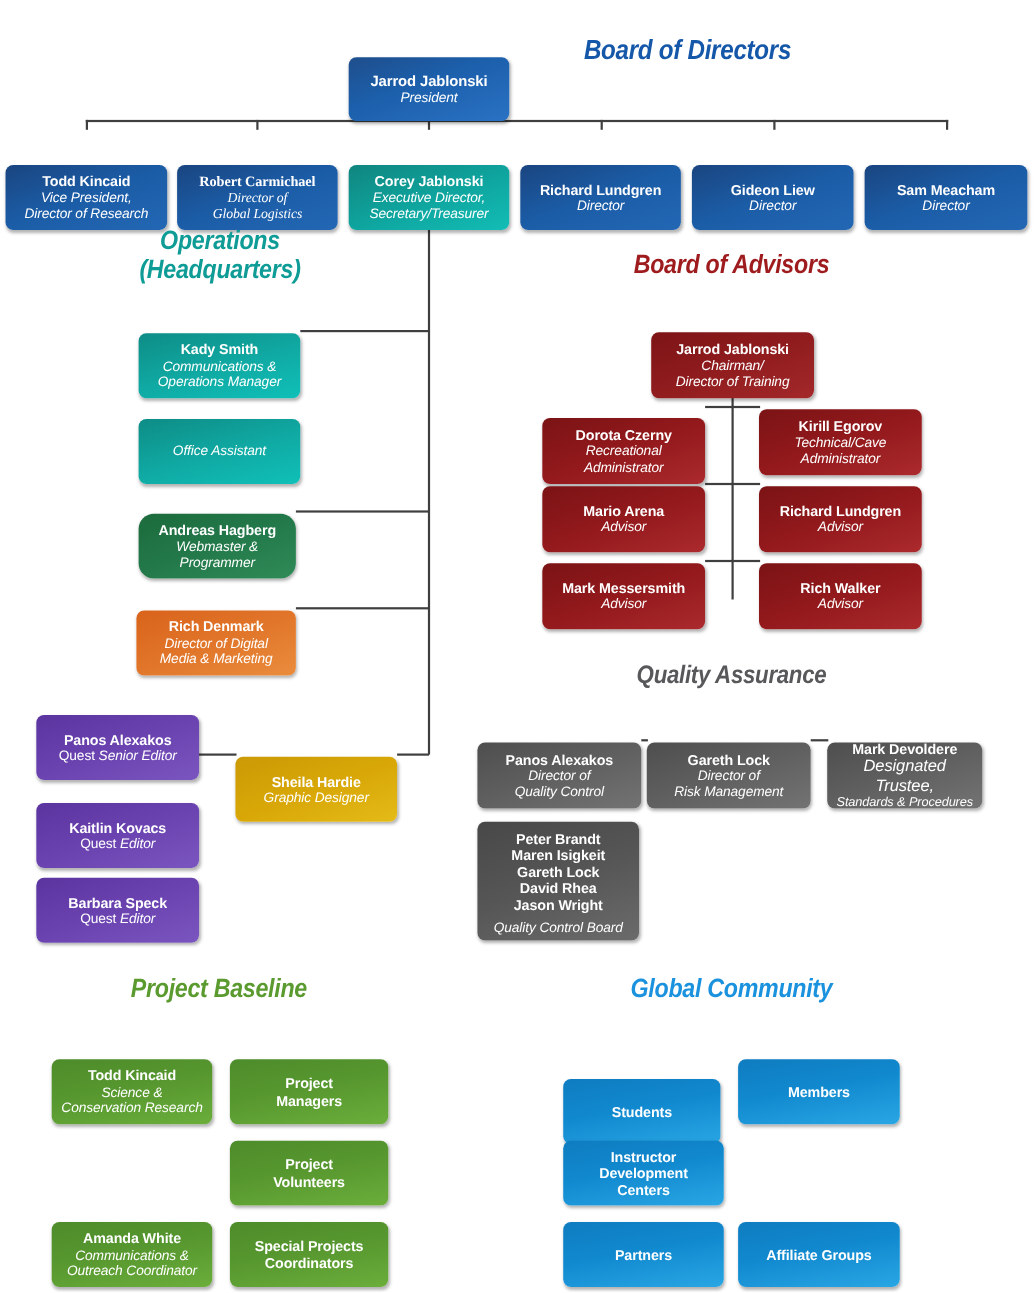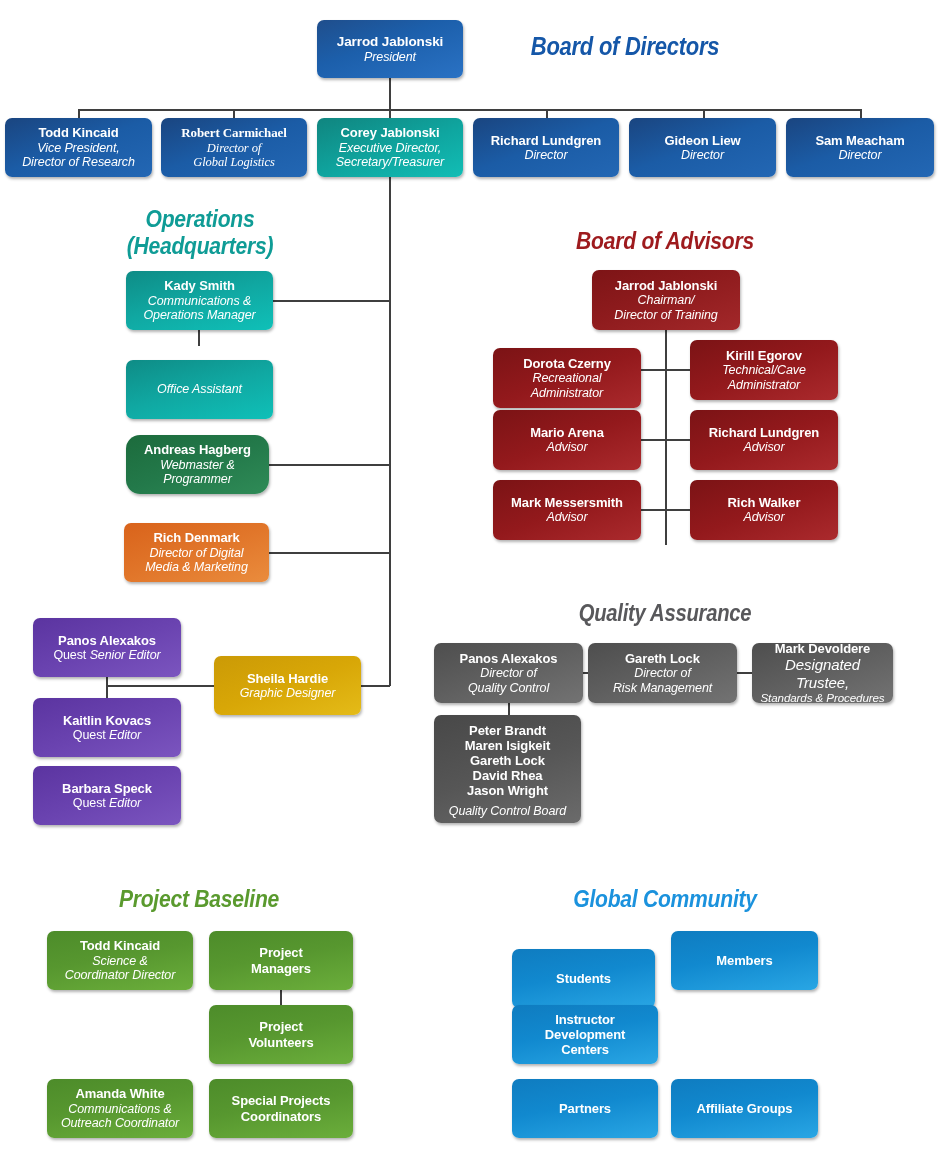--- a/index.html
+++ b/index.html
@@ -49,20 +49,21 @@
     box-sizing: border-box;
     display: flex;
     flex-direction: column;
     align-items: center;
     justify-content: center;
     text-align: center;
     color: #ffffff;
     padding: 3px 5px;
     box-shadow: 1px 2px 3px rgba(0,0,0,0.30);
     overflow: hidden;
+    margin-top: 32px;
   }
   .node .nm {
     font-weight: bold;
     font-size: 13px;
     line-height: 1.16;
     letter-spacing: -0.1px;
   }
   .node .rl {
     font-style: italic;
     font-size: 12.5px;
@@ -154,21 +155,21 @@
   </div>
 
   <div class="node g-teal2" style="left:126px; top:271px; width:147px; height:59px;">
     <div class="nm">Kady Smith</div>
     <div class="rl">Communications &amp;</div>
     <div class="rl">Operations Manager</div>
   </div>
   <div class="line h" style="left:273px; top:300px; width:117px;"></div>
   <div class="line v" style="left:198px; top:330px; height:16px;"></div>
 
-  <div class="node g-teal2" style="left:126px; top:360px; width:147px; height:59px;">
+  <div class="node g-teal2" style="left:126px; top:349px; width:147px; height:59px;">
     <div class="rl">Office Assistant</div>
   </div>
 
   <div class="node g-green" style="left:126px; top:435px; width:143px; height:59px;border-radius:14px;">
     <div class="nm">Andreas Hagberg</div>
     <div class="rl">Webmaster &amp;</div>
     <div class="rl">Programmer</div>
   </div>
   <div class="line h" style="left:269px; top:464px; width:121px;"></div>
 
@@ -277,21 +278,21 @@
     <div class="nm">Jason Wright</div>
     <div class="rl" style="margin-top:6px;">Quality Control Board</div>
   </div>
 
 
   <div class="heading" style="left:64px; top:886px; width:270px; font-size:24px; color:#5a9a2e;">Project Baseline</div>
 
   <div class="node g-lgreen" style="left:47px; top:931px; width:146px; height:59px;">
     <div class="nm">Todd Kincaid</div>
     <div class="rl">Science &amp;</div>
-    <div class="rl">Coordinator Director</div>
+    <div class="rl">Conservation Research</div>
   </div>
   <div class="node g-lgreen" style="left:47px; top:1079px; width:146px; height:59px;">
     <div class="nm">Amanda White</div>
     <div class="rl">Communications &amp;</div>
     <div class="rl">Outreach Coordinator</div>
   </div>
 
   <div class="node g-lgreen" style="left:209px; top:931px; width:144px; height:59px;">
     <div class="nm">Project</div>
     <div class="nm">Managers</div>

